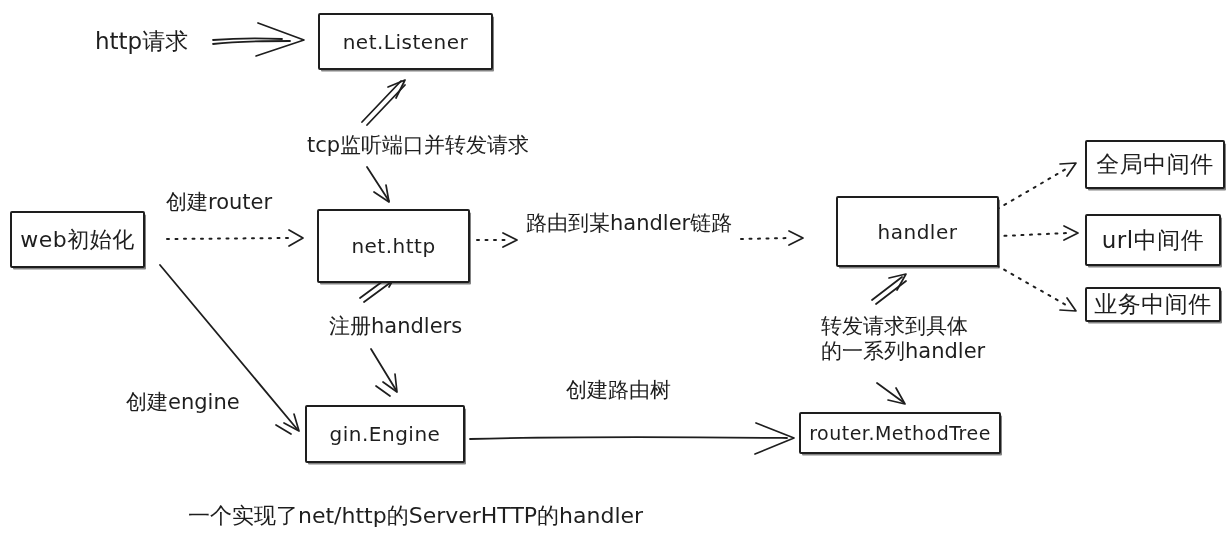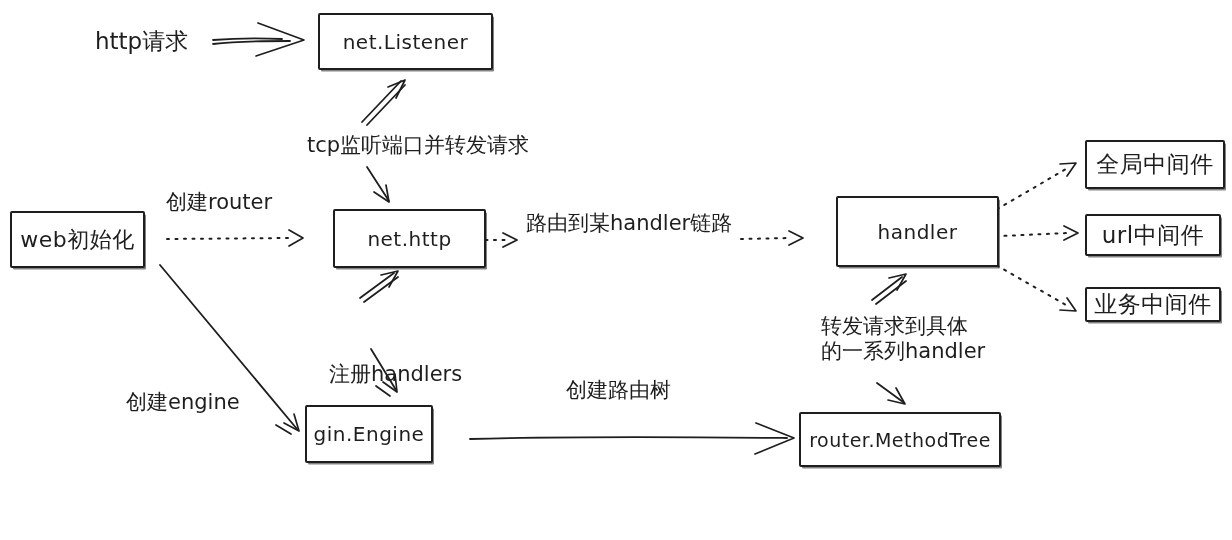--- a/index.html
+++ b/index.html
@@ -37,33 +37,33 @@
     letter-spacing: 0.5px;
   }
   .lbl {
     position: absolute;
     white-space: nowrap;
     font-size: 21px;
   }
   
   #n-listener    { left: 318px;  top: 13px;  width: 175px; height: 57px; }
   #n-web-init    { left: 10px;   top: 211px; width: 135px; height: 57px; font-size: 22px; }
-  #n-net-http    { left: 317px;  top: 209px; width: 153px; height: 59px; margin-left: 16px; }
+  #n-net-http    { left: 317px;  top: 209px; width: 153px; height: 74px; }
   #n-handler     { left: 807px;  top: 196px; width: 163px; height: 71px; margin-left: 29px; }
   #n-mw-global   { left: 1085px; top: 140px; width: 140px; height: 49px; font-size: 23px; }
-  #n-mw-url      { left: 1085px; top: 214px; width: 136px; height: 42px; font-size: 23px; }
+  #n-mw-url      { left: 1085px; top: 214px; width: 136px; height: 52px; font-size: 23px; }
   #n-mw-biz      { left: 1085px; top: 287px; width: 136px; height: 35px; font-size: 23px; }
-  #n-gin-engine  { left: 305px;  top: 405px; width: 128px; height: 58px; }
-  #n-method-tree { left: 799px;  top: 412px; width: 202px; height: 55px; font-size: 19px; }
+  #n-gin-engine  { left: 305px;  top: 405px; width: 160px; height: 58px; }
+  #n-method-tree { left: 799px;  top: 412px; width: 202px; height: 42px; font-size: 19px; }
   
   #l-http-request  { left: 95px;  top: 26px;  font-size: 23px; }
   #l-tcp-forward   { left: 307px; top: 131px; }
   #l-create-router { left: 166px; top: 188px; }
   #l-route         { left: 526px; top: 211px; line-height: 24px; text-align: right; }
-  #l-register      { left: 329px; top: 312px; margin-top: 48px; }
+  #l-register      { left: 329px; top: 312px; }
   #l-create-engine { left: 126px; top: 388px; }
   #l-forward       { left: 821px; top: 314px; line-height: 25px; }
   #l-create-tree   { left: 566px; top: 376px; }
   #l-footnote      { left: 188px; top: 501px; font-size: 22px; }
   
   .stroke {
     fill: none;
     stroke: #1e1e1e;
     stroke-width: 1.8;
     stroke-linecap: round;
@@ -207,14 +207,15 @@
   <div class="lbl" id="l-route">
     <div>路由到某handler链路</div>
   </div>
   <div class="lbl" id="l-register">注册handlers</div>
   <div class="lbl" id="l-create-engine">创建engine</div>
   <div class="lbl" id="l-forward">
     <div>转发请求到具体</div>
     <div>的一系列handler</div>
   </div>
   <div class="lbl" id="l-create-tree">创建路由树</div>
+  <div class="lbl" id="l-footnote">一个实现了net/http的ServerHTTP的handler</div>
 
 </div>
 
 </body></html>

